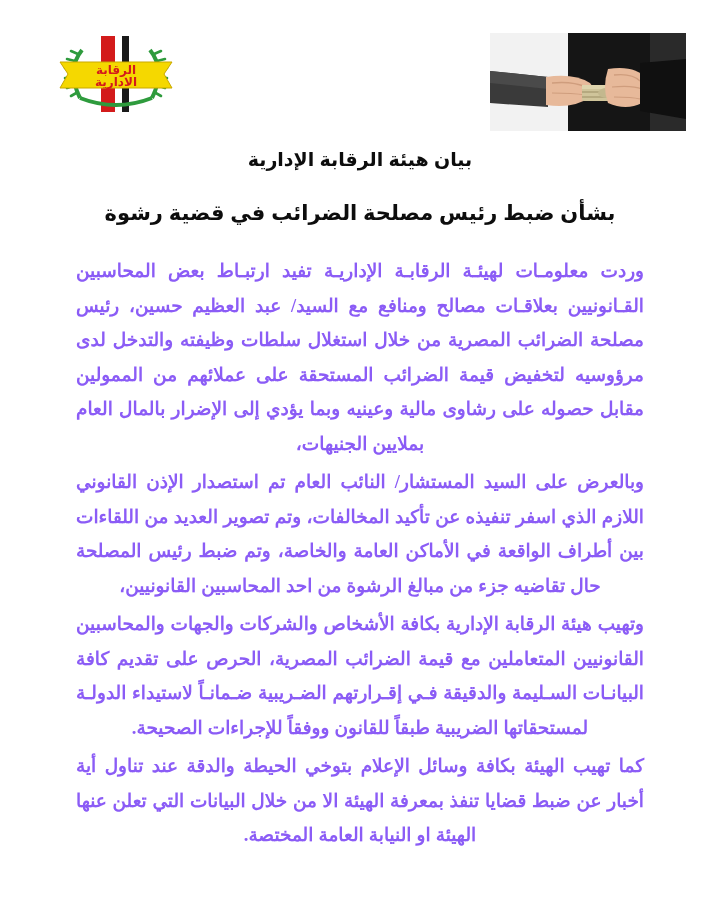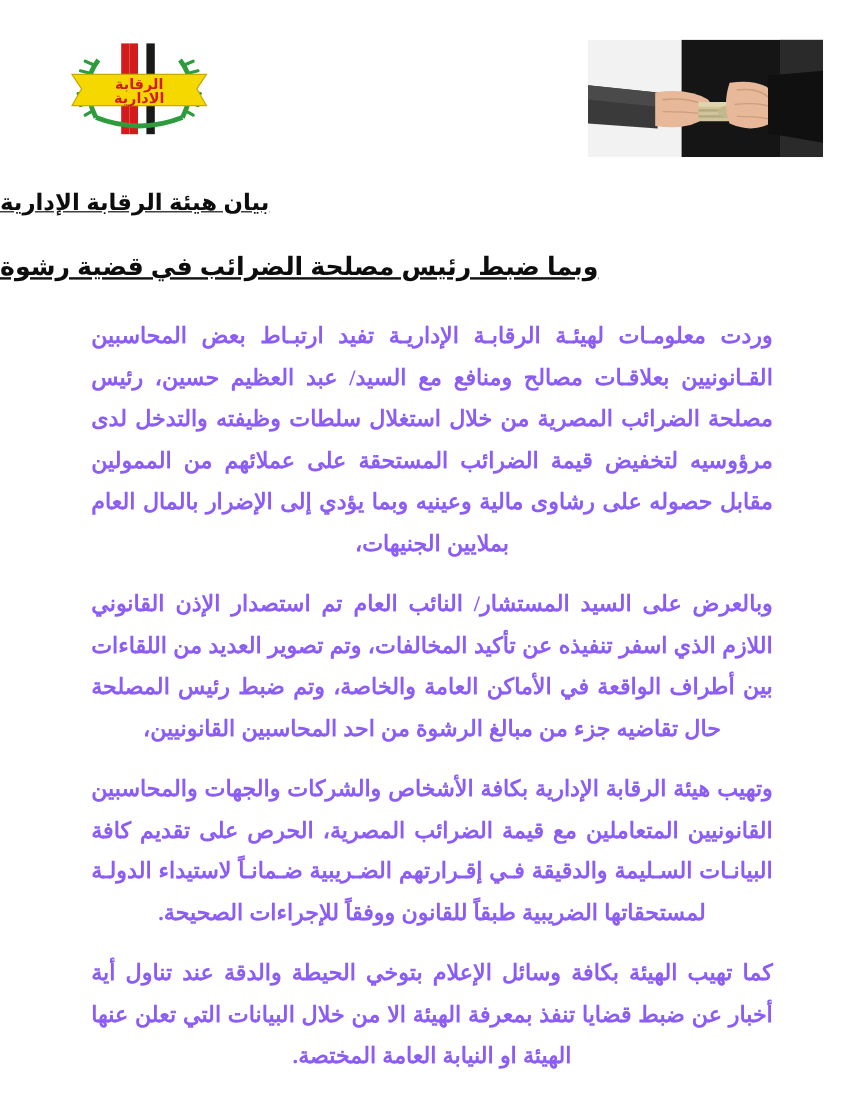--- a/index.html
+++ b/index.html
@@ -49,23 +49,22 @@
     top: 33px;
     width: 196px;
     height: 98px;
     overflow: hidden;
     background: #ffffff;
   }
   .photo-svg { display: block; width: 196px; height: 98px; }
 
   
   .titles {
-    text-align: left;
-    margin-top: 16px;
-    text-decoration: underline;
+    text-align: center;
+    margin-top: 6px;
   }
   .title-main {
     font-family: "Liberation Sans", "DejaVu Sans", sans-serif;
     font-weight: bold;
     font-size: 19px;
     color: #0d0d0d;
     line-height: 1.5;
     letter-spacing: 0px;
   }
   .title-sub {
@@ -90,21 +89,21 @@
     font-family: "Liberation Serif", "DejaVu Serif", serif;
     font-weight: bold;
     font-size: 18.5px;
     line-height: 34.5px;
     color: #8b5cf6;
     text-align: justify;
     text-justify: inter-word;
     margin: 0;
     word-spacing: 0.5px;
   }
-  .para + .para { margin-top: 16px; }
+  .para + .para { margin-top: 4px; }
 
   
   .para.lastline-center { text-align-last: center; }
 </style>
 </head>
 <body>
 
 <div class="page">
 
   <div class="header">
@@ -159,21 +158,21 @@
         <path d="M122 54 Q142 52 152 56" stroke="#cf9d7d" stroke-width="1.2" fill="none"></path>
         <path d="M124 64 Q142 64 150 66" stroke="#cf9d7d" stroke-width="1.2" fill="none"></path>
 
         <path d="M150 30 L196 26 L196 86 L150 78 Z" fill="#101010"></path>
       </svg>
     </div>
   </div>
 
   <div class="titles">
     <div class="title-main">بيان هيئة الرقابة الإدارية</div>
-    <div class="title-sub">وبما ضبط رئيس مصلحة الضرائب في قضية رشوة</div>
+    <div class="title-sub">بشأن ضبط رئيس مصلحة الضرائب في قضية رشوة</div>
   </div>
 
   <div class="body-text">
     <p class="para lastline-center">وردت معلومـات لهيئـة الرقابـة الإداريـة تفيد ارتبـاط بعض المحاسبين القـانونيين بعلاقـات مصالح ومنافع مع السيد/ عبد العظيم حسين، رئيس مصلحة الضرائب المصرية من خلال استغلال سلطات وظيفته والتدخل لدى مرؤوسيه لتخفيض قيمة الضرائب المستحقة على عملائهم من الممولين مقابل حصوله على رشاوى مالية وعينيه وبما يؤدي إلى الإضرار بالمال العام بملايين الجنيهات،</p>
     <p class="para lastline-center">وبالعرض على السيد المستشار/ النائب العام تم استصدار الإذن القانوني اللازم الذي اسفر تنفيذه عن تأكيد المخالفات، وتم تصوير العديد من اللقاءات بين أطراف الواقعة في الأماكن العامة والخاصة، وتم ضبط رئيس المصلحة حال تقاضيه جزء من مبالغ الرشوة من احد المحاسبين القانونيين،</p>
     <p class="para lastline-center">وتهيب هيئة الرقابة الإدارية بكافة الأشخاص والشركات والجهات والمحاسبين القانونيين المتعاملين مع قيمة الضرائب المصرية، الحرص على تقديم كافة البيانـات السـليمة والدقيقة فـي إقـرارتهم الضـريبية ضـمانـاً لاستيداء الدولـة لمستحقاتها الضريبية طبقاً للقانون ووفقاً للإجراءات الصحيحة.</p>
     <p class="para lastline-center">كما تهيب الهيئة بكافة وسائل الإعلام بتوخي الحيطة والدقة عند تناول أية أخبار عن ضبط قضايا تنفذ بمعرفة الهيئة الا من خلال البيانات التي تعلن عنها الهيئة او النيابة العامة المختصة.</p>
   </div>
 
 </div>

